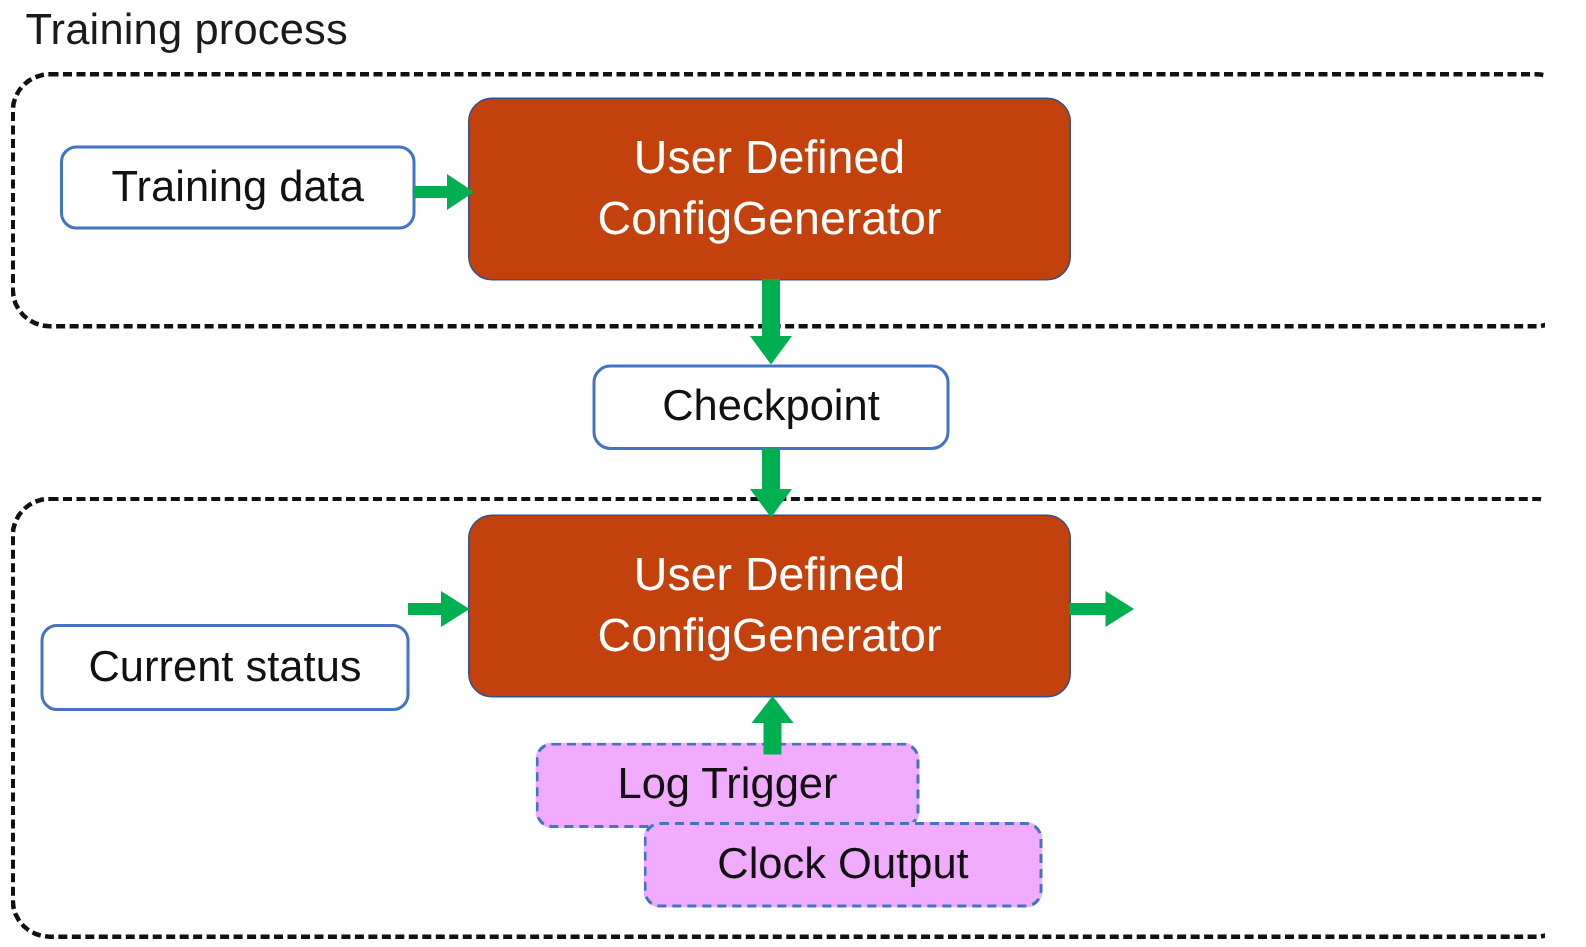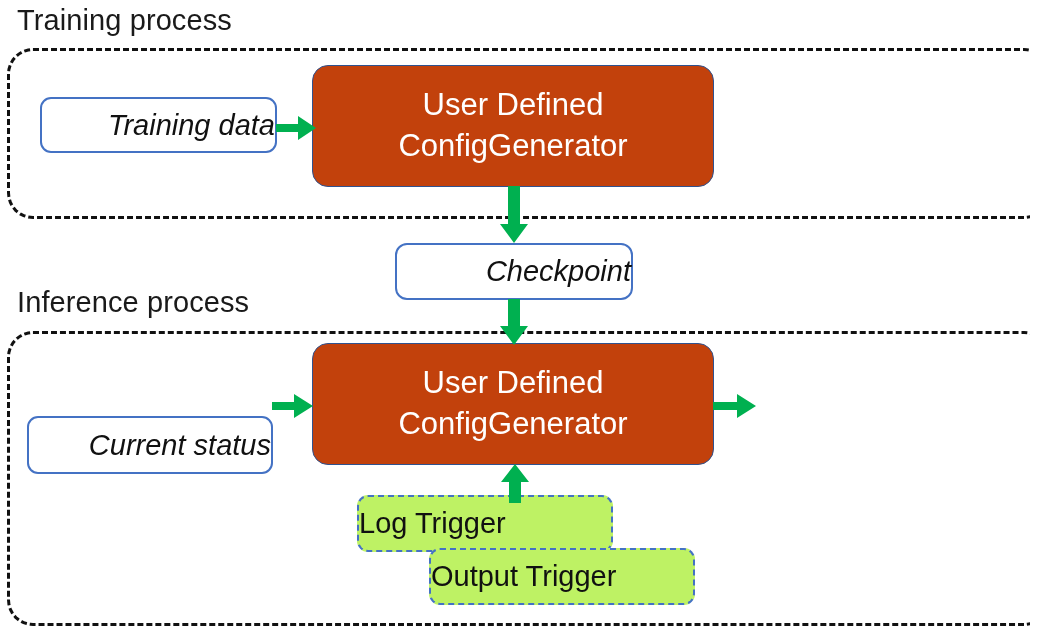--- a/index.html
+++ b/index.html
@@ -44,41 +44,41 @@
 
   
   .node-plain {
     position: absolute;
     box-sizing: border-box;
     background: #ffffff;
     border: 2px solid #4472c4;
     border-radius: 11px;
     display: flex;
     align-items: center;
-    justify-content: flex-end;
+    justify-content: center;
     color: #111111;
     font-size: 29px;
     line-height: 1.05;
     white-space: nowrap;
-    font-style: italic;
   }
   #node-training-data  { left: 40px;  top: 97px;  width: 237px; height: 56px; }
   #node-checkpoint     { left: 395px; top: 243px; width: 238px; height: 57px; border-radius: 12px; }
   #node-current-status { left: 27px;  top: 376px; width: 246px; height: 58px; margin-top: 40px; }
   #node-output-config  { left: 756px; top: 374px; width: 250px; height: 59px; }
 
   
   .node-trigger {
     position: absolute;
     box-sizing: border-box;
-    background: #bef264;
+    background: #f0abfc;
     border: 2px dashed #4472c4;
     border-radius: 11px;
     display: flex;
     align-items: center;
+    justify-content: center;
     color: #111111;
     font-size: 29px;
     line-height: 1.05;
     white-space: nowrap;
   }
   #node-log-trigger   { left: 357px; top: 495px; width: 256px; height: 57px; z-index: 3; }
   #node-clock-trigger { left: 429px; top: 548px; width: 266px; height: 57px; z-index: 4; }
 
   
   .node-filled {
@@ -111,21 +111,20 @@
   #arrow-generator-to-output          { left: 713px; top: 391px; }
   #arrow-triggers-to-generator        { left: 500px; top: 464px; }
 </style>
 </head>
 <body>
 
 <div id="canvas">
 
   <div class="section-title" id="title-training">Training process</div>
 
-  <div class="section-title" id="title-inference">Inference process</div>
 
   <div class="process-box" id="box-training"></div>
 
   <div class="process-box" id="box-inference"></div>
 
   <div class="node-plain" id="node-training-data">
     <span>Training data</span>
   </div>
 
   <div class="node-filled" id="node-generator-training">
@@ -145,21 +144,21 @@
     <span>User Defined</span>
     <span>ConfigGenerator</span>
   </div>
 
 
   <div class="node-trigger" id="node-log-trigger">
     <span>Log Trigger</span>
   </div>
 
   <div class="node-trigger" id="node-clock-trigger">
-    <span>Output Trigger</span>
+    <span>Clock Output</span>
   </div>
 
   <div class="arrow" id="arrow-training-data-to-generator">
     <svg width="42" height="30" viewBox="0 0 42 30">
       <path d="M0 11 L22 11 L22 3 L40 15 L22 27 L22 19 L0 19 Z" fill="#00B050"></path>
     </svg>
   </div>
 
   <div class="arrow" id="arrow-generator-to-checkpoint">
     <svg width="30" height="60" viewBox="0 0 30 60">

